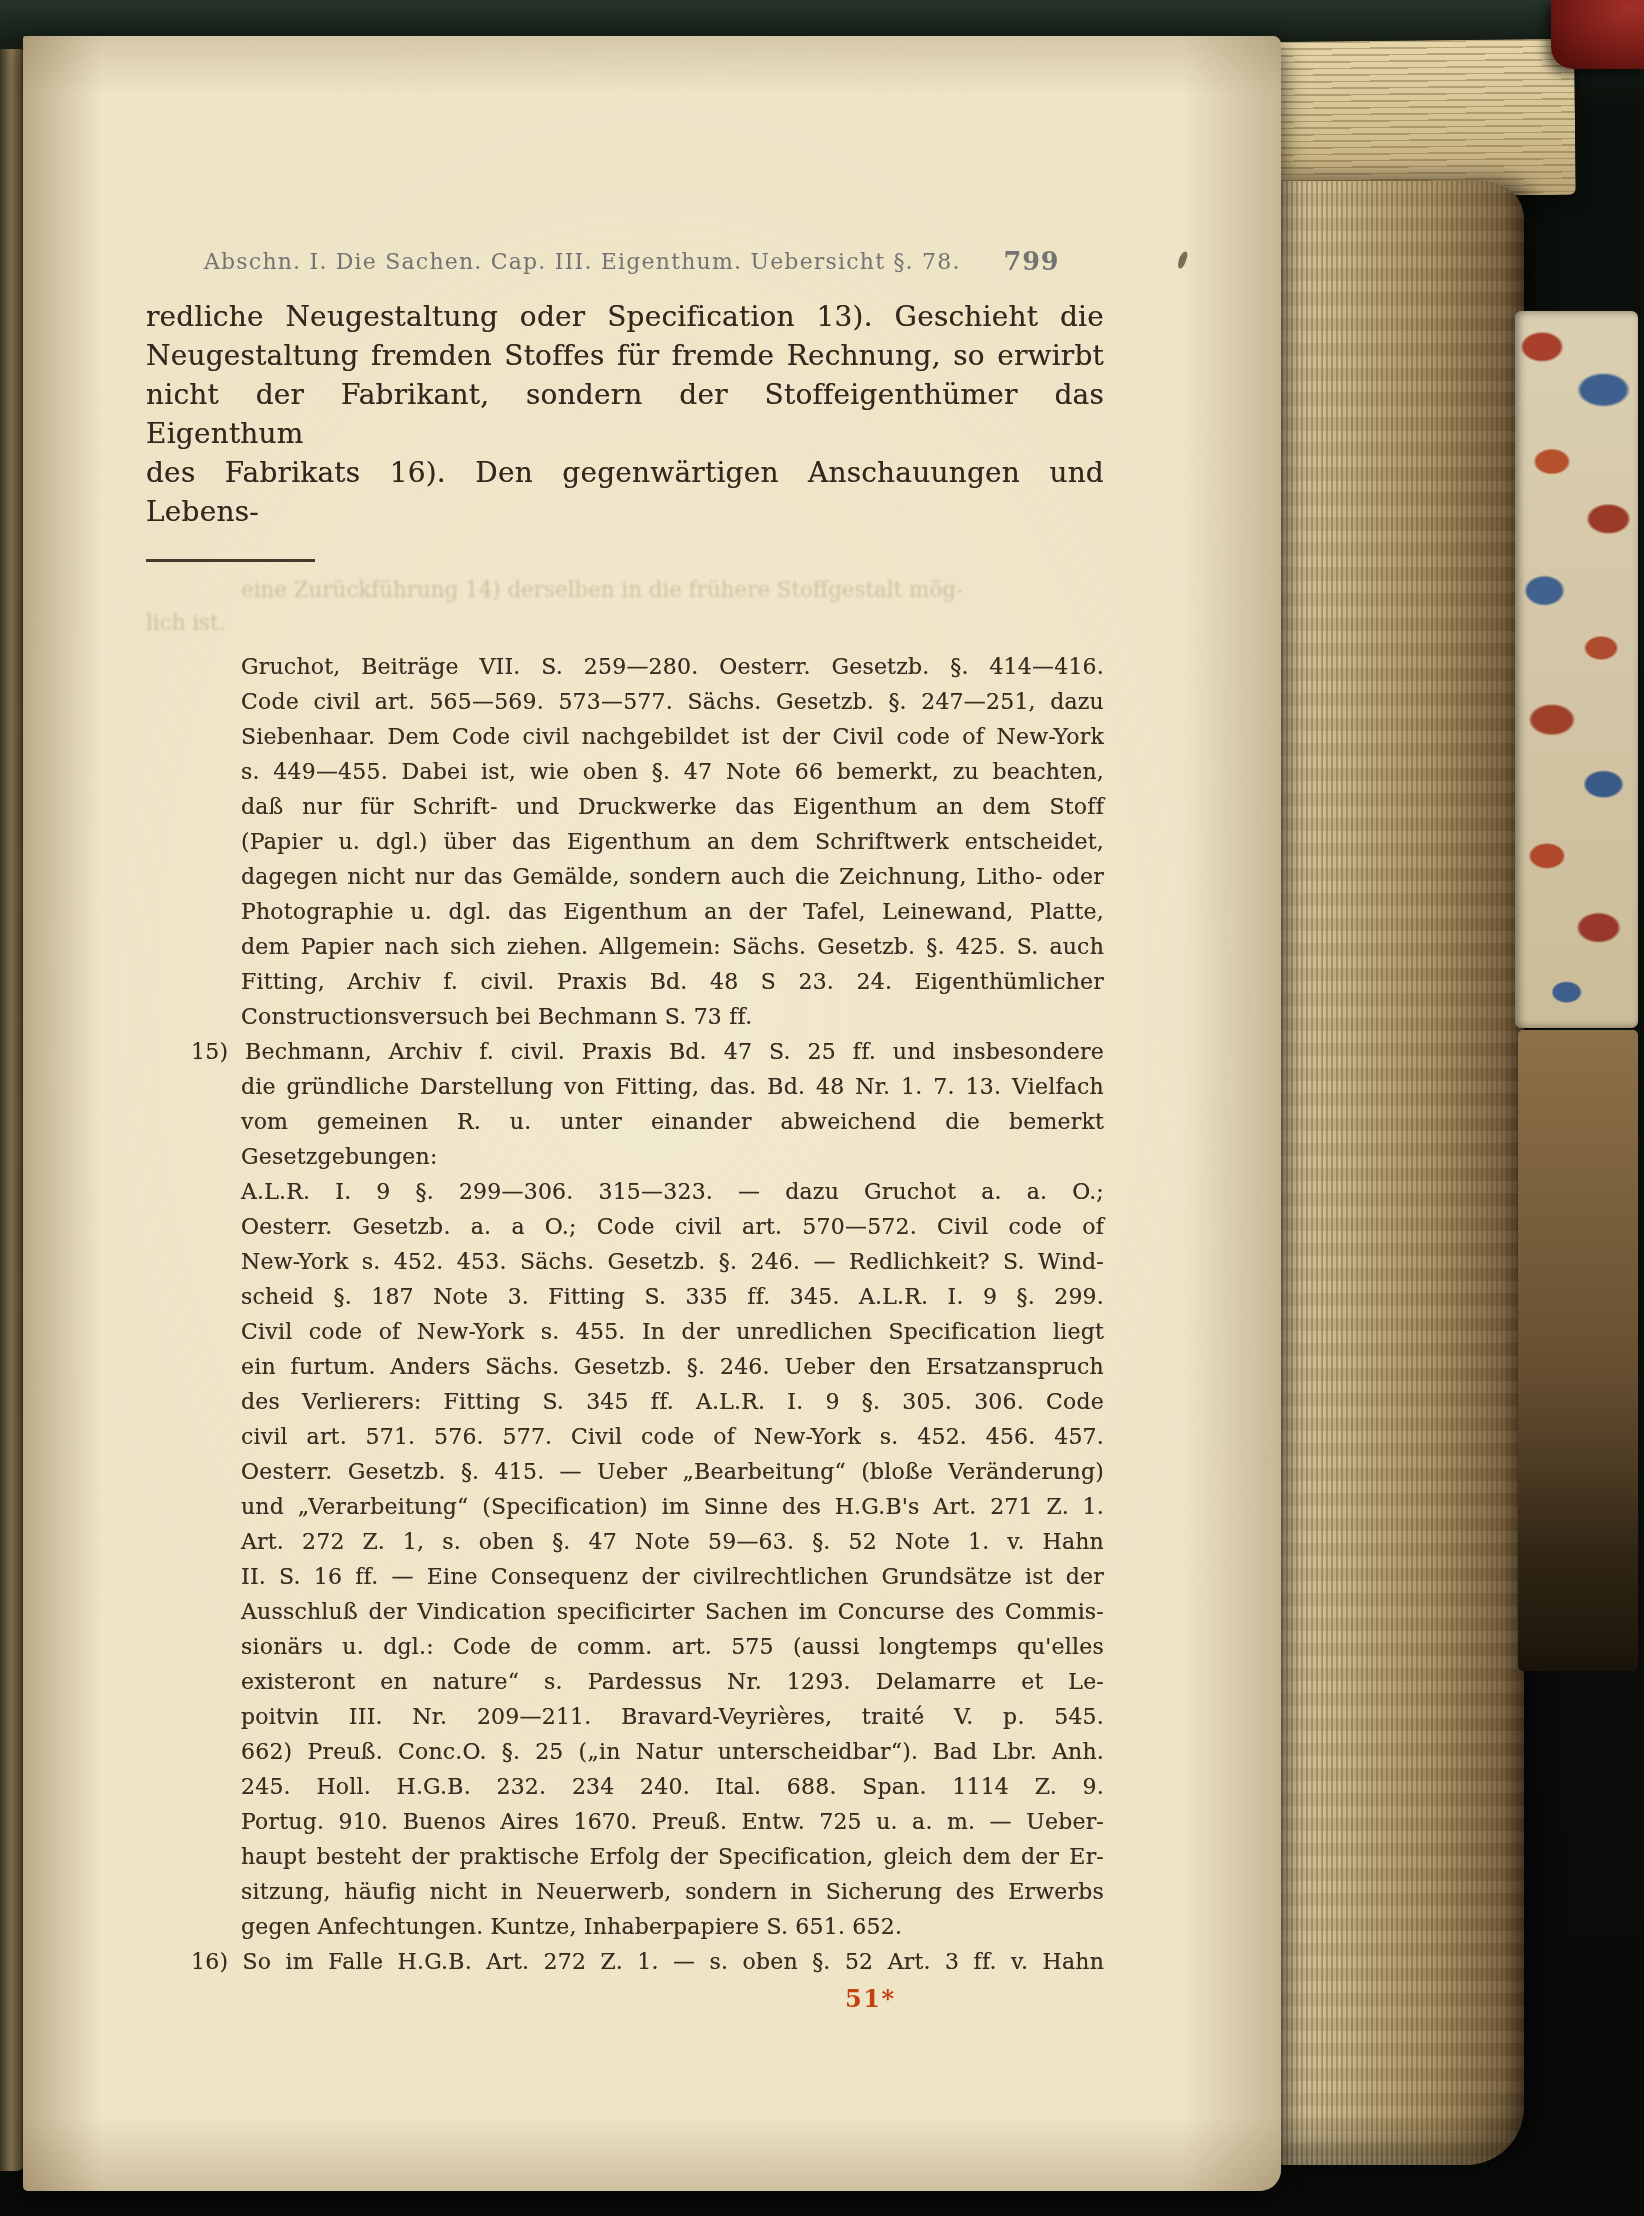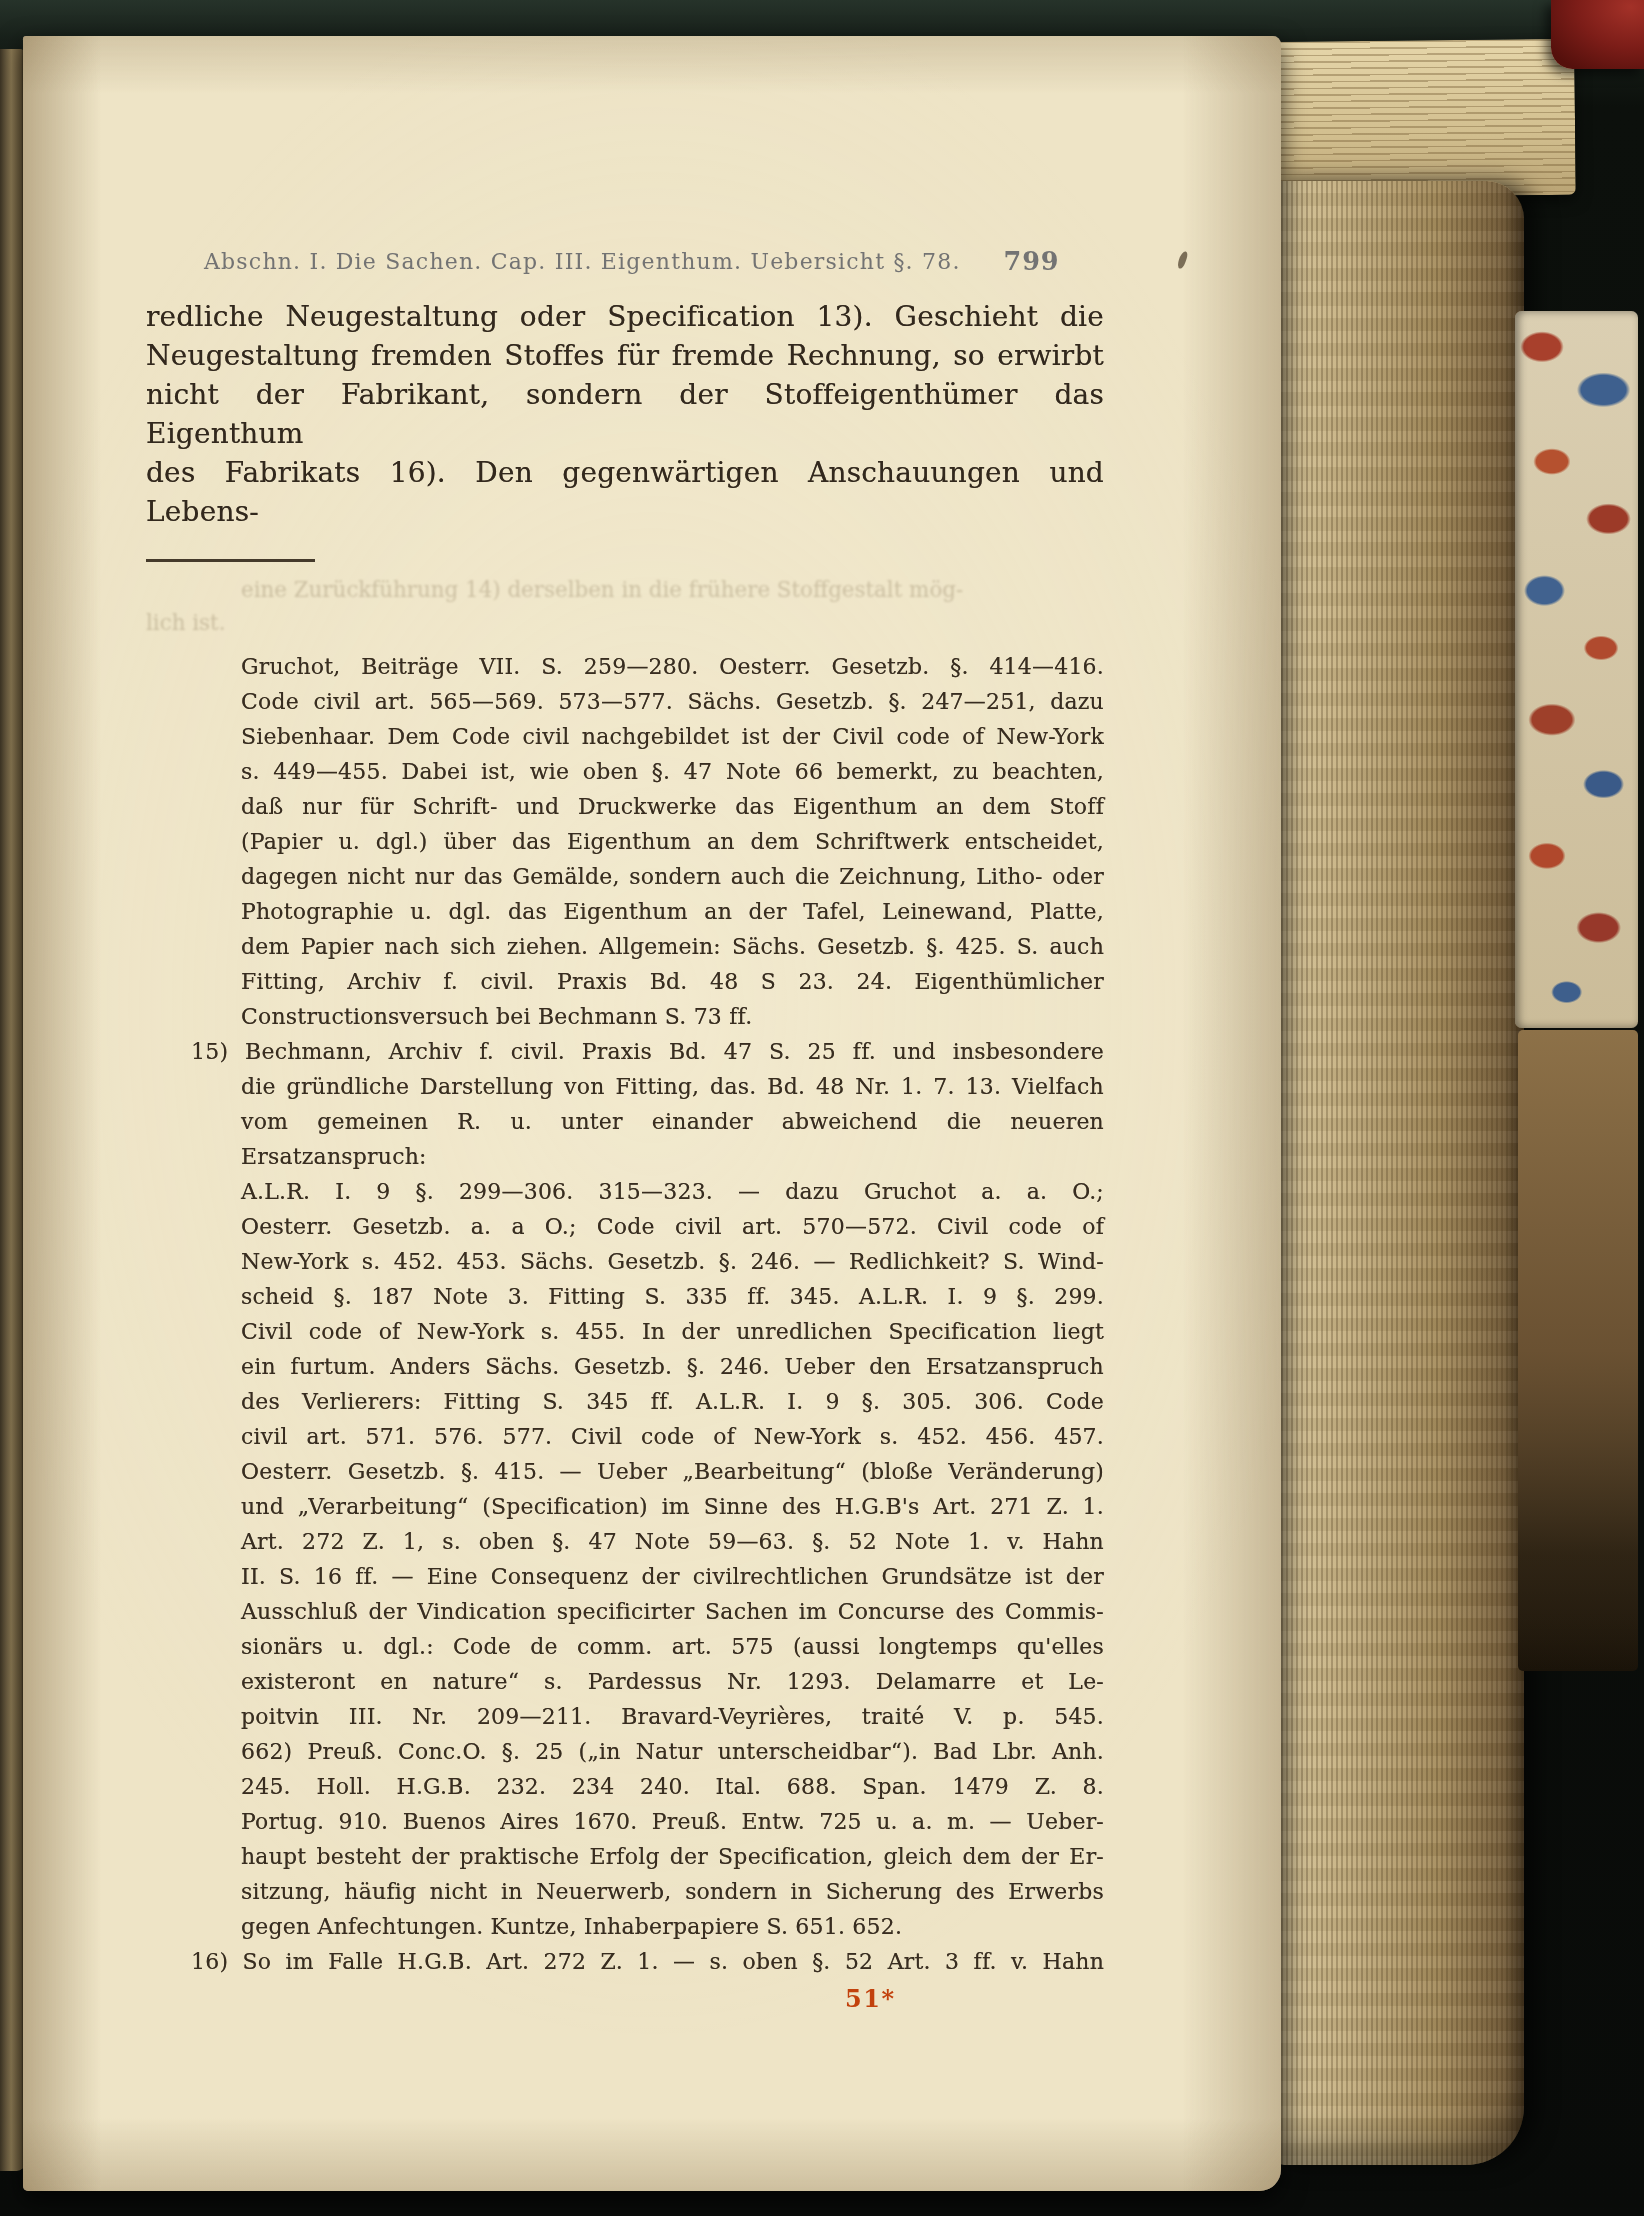--- a/index.html
+++ b/index.html
@@ -166,39 +166,39 @@
             <div class="line">(Papier u. dgl.) über das Eigenthum an dem Schriftwerk entscheidet,</div>
             <div class="line">dagegen nicht nur das Gemälde, sondern auch die Zeichnung, Litho- oder</div>
             <div class="line">Photographie u. dgl. das Eigenthum an der Tafel, Leinewand, Platte,</div>
             <div class="line">dem Papier nach sich ziehen.  Allgemein: Sächs. Gesetzb. §. 425. S. auch</div>
             <div class="line">Fitting, Archiv f. civil. Praxis Bd. 48 S 23. 24.  Eigenthümlicher</div>
             <div class="line">Constructionsversuch bei Bechmann S. 73 ff.</div>
           </div>
         <div class="fn fn-note">
             <div class="line">15) Bechmann, Archiv f. civil. Praxis Bd. 47 S. 25 ff. und insbesondere</div>
             <div class="line">die gründliche Darstellung von Fitting, das. Bd. 48 Nr. 1. 7. 13. Vielfach</div>
-            <div class="line">vom gemeinen R. u. unter einander abweichend die neueren Ersatzanspruch:</div>
+            <div class="line">vom gemeinen R. u. unter einander abweichend die bemerkt Gesetzgebungen:</div>
             <div class="line">A.L.R. I. 9 §. 299—306. 315—323. — dazu Gruchot a. a. O.;</div>
             <div class="line">Oesterr. Gesetzb. a. a O.;  Code civil art. 570—572.  Civil code of</div>
             <div class="line">New-York s. 452. 453. Sächs. Gesetzb. §. 246. — Redlichkeit? S. Wind-</div>
             <div class="line">scheid §. 187 Note 3.  Fitting S. 335 ff. 345.  A.L.R. I. 9 §. 299.</div>
             <div class="line">Civil code of New-York s. 455.  In der unredlichen Specification liegt</div>
             <div class="line">ein furtum.  Anders Sächs. Gesetzb. §. 246.  Ueber den Ersatzanspruch</div>
             <div class="line">des Verlierers: Fitting S. 345 ff. A.L.R. I. 9 §. 305. 306.  Code</div>
             <div class="line">civil art. 571. 576. 577.  Civil code of New-York s. 452. 456. 457.</div>
             <div class="line">Oesterr. Gesetzb. §. 415. — Ueber „Bearbeitung“ (bloße Veränderung)</div>
             <div class="line">und „Verarbeitung“ (Specification) im Sinne des H.G.B's Art. 271 Z. 1.</div>
             <div class="line">Art. 272 Z. 1, s. oben §. 47 Note 59—63. §. 52 Note 1.  v. Hahn</div>
             <div class="line">II. S. 16 ff. — Eine Consequenz der civilrechtlichen Grundsätze ist der</div>
             <div class="line">Ausschluß der Vindication specificirter Sachen im Concurse des Commis-</div>
             <div class="line">sionärs u. dgl.:  Code de comm. art. 575 (aussi longtemps qu'elles</div>
             <div class="line">existeront en nature“ s. Pardessus Nr. 1293.  Delamarre et Le-</div>
             <div class="line">poitvin III. Nr. 209—211. Bravard-Veyrières, traité V. p. 545.</div>
             <div class="line">662) Preuß. Conc.O. §. 25 („in Natur unterscheidbar“).  Bad Lbr. Anh.</div>
-            <div class="line">245.  Holl. H.G.B. 232. 234 240. Ital. 688. Span. 1479 Z. 8.</div>
+            <div class="line">245.  Holl. H.G.B. 232. 234 240. Ital. 688. Span. 1114 Z. 9.</div>
             <div class="line">Portug. 910. Buenos Aires 1670.  Preuß. Entw. 725 u. a. m. — Ueber-</div>
             <div class="line">haupt besteht der praktische Erfolg der Specification, gleich dem der Er-</div>
             <div class="line">sitzung, häufig nicht in Neuerwerb, sondern in Sicherung des Erwerbs</div>
             <div class="line">gegen Anfechtungen.  Kuntze, Inhaberpapiere S. 651. 652.</div>
           </div>
         <div class="fn fn-note jall">
             <div class="line">16) So im Falle H.G.B. Art. 272 Z. 1. — s. oben §. 52 Art. 3 ff. v. Hahn</div>
           </div>
       </div>
 

